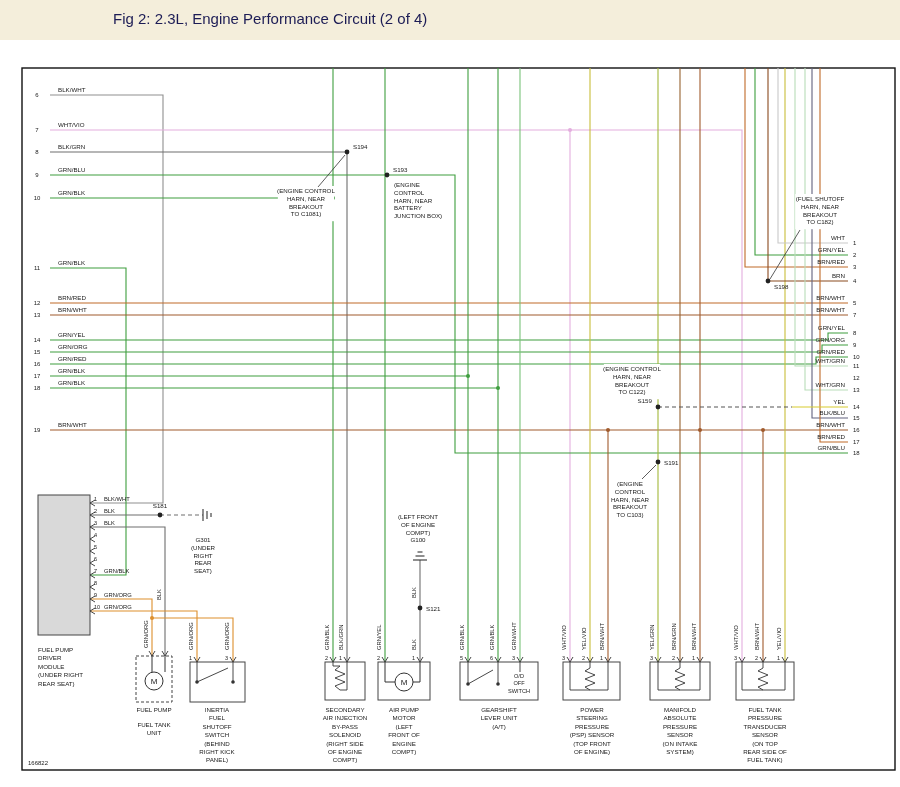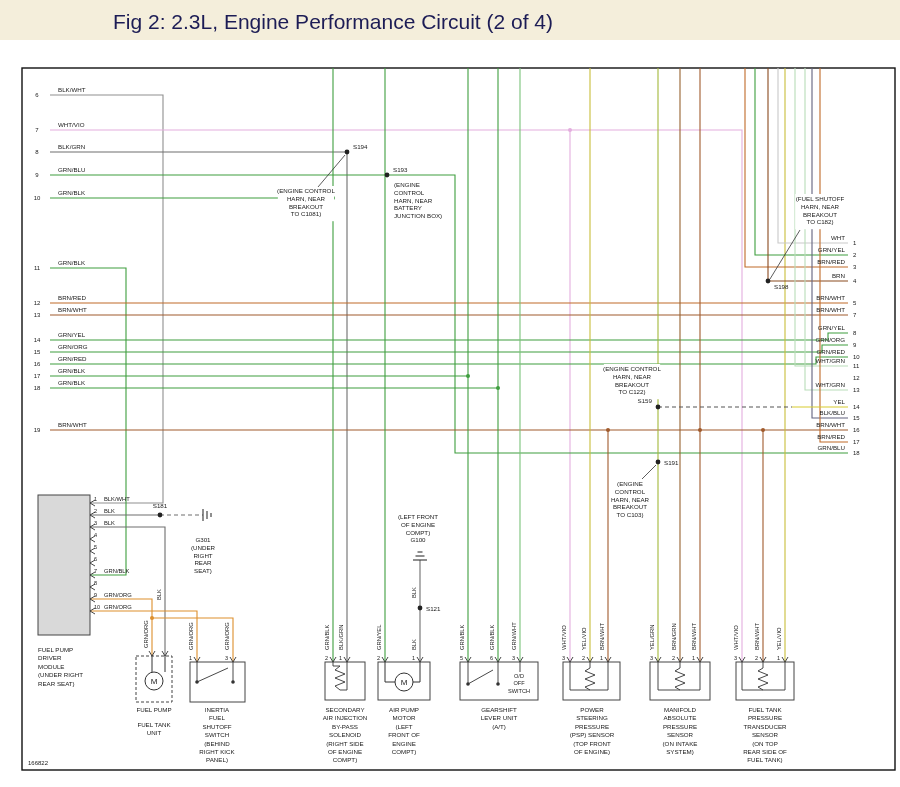--- a/index.html
+++ b/index.html
@@ -1,19 +1,19 @@
 <!DOCTYPE html>
 <html><head>
 <meta charset="utf-8">
 <style>
   html,body{margin:0;padding:0;}
   body{width:900px;height:787px;background:#ffffff;position:relative;overflow:hidden;
        font-family:"Liberation Sans",sans-serif;}
   .titlebar{position:absolute;top:0;left:0;width:900px;height:40px;background:#f4eedb;}
-  .titlebar h1{margin:0;padding:10px 0 0 113px;font-size:21px;font-weight:normal;color:#1c1c55;}
+  .titlebar h1{margin:0;padding:10px 0 0 113px;font-size:15px;font-weight:normal;color:#1c1c55;}
   svg{position:absolute;top:0;left:0;}
   text{font-family:"Liberation Sans",sans-serif;}
 </style>
 </head>
 <body>
 
 <div class="titlebar">
   <h1>Fig 2: 2.3L, Engine Performance Circuit (2 of 4)</h1>
 </div>
 

